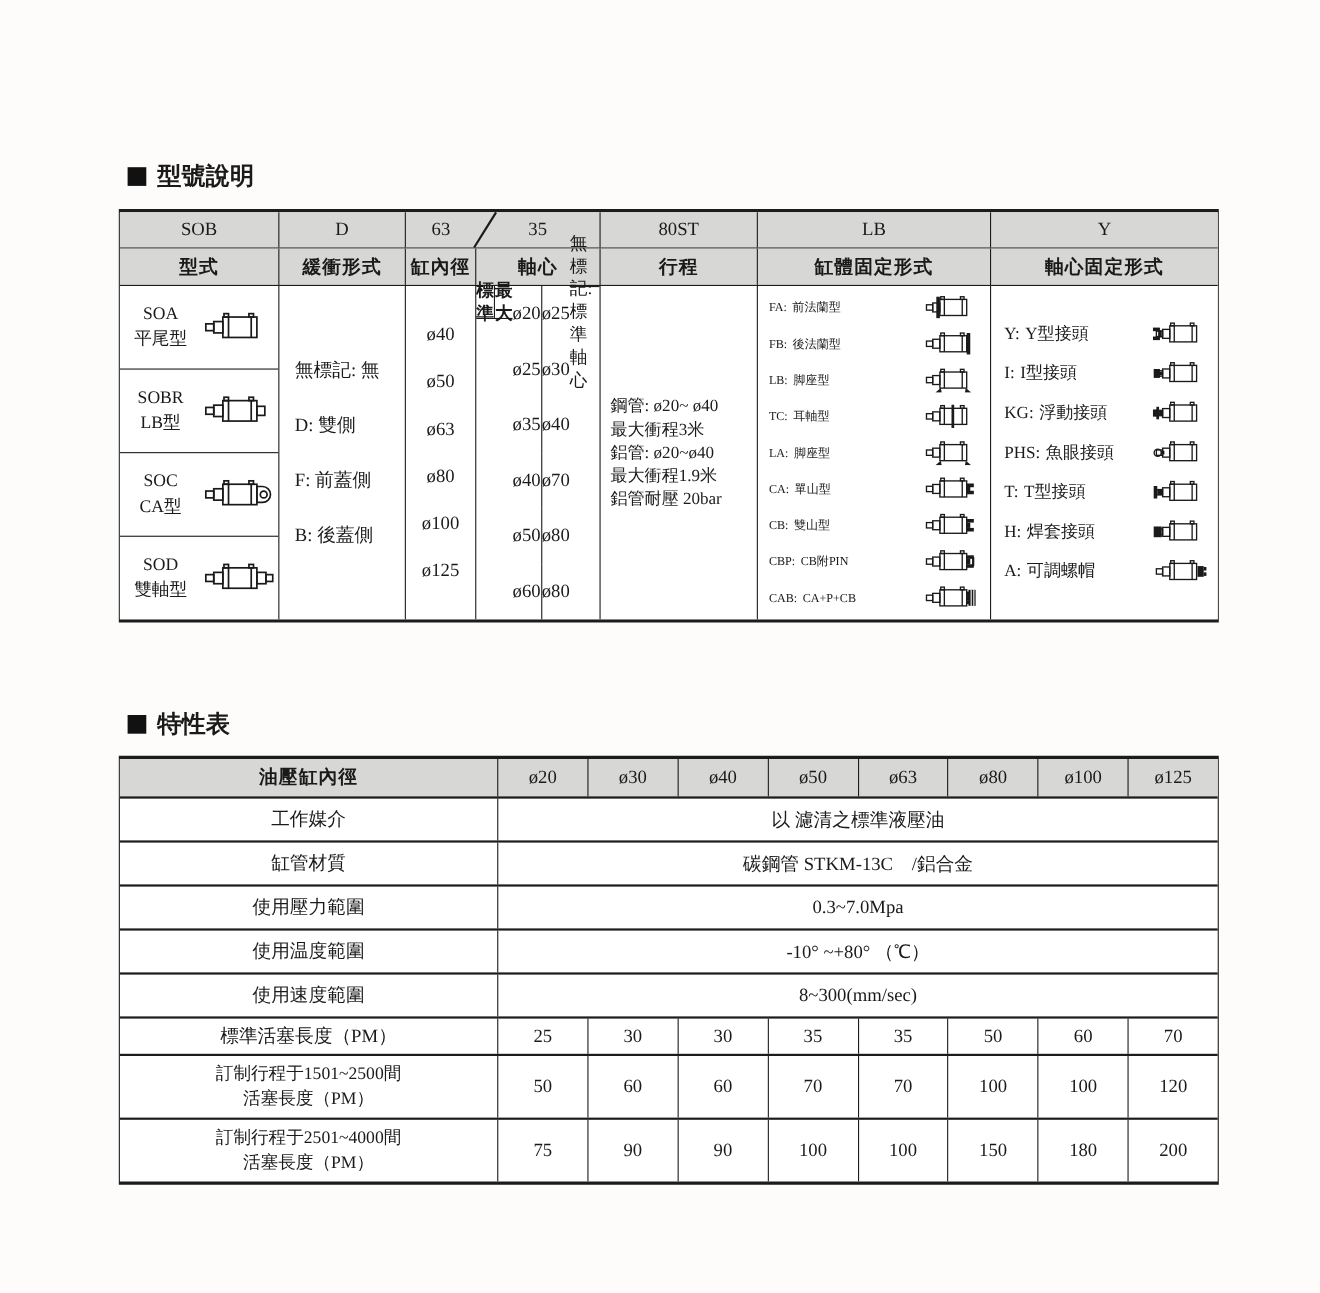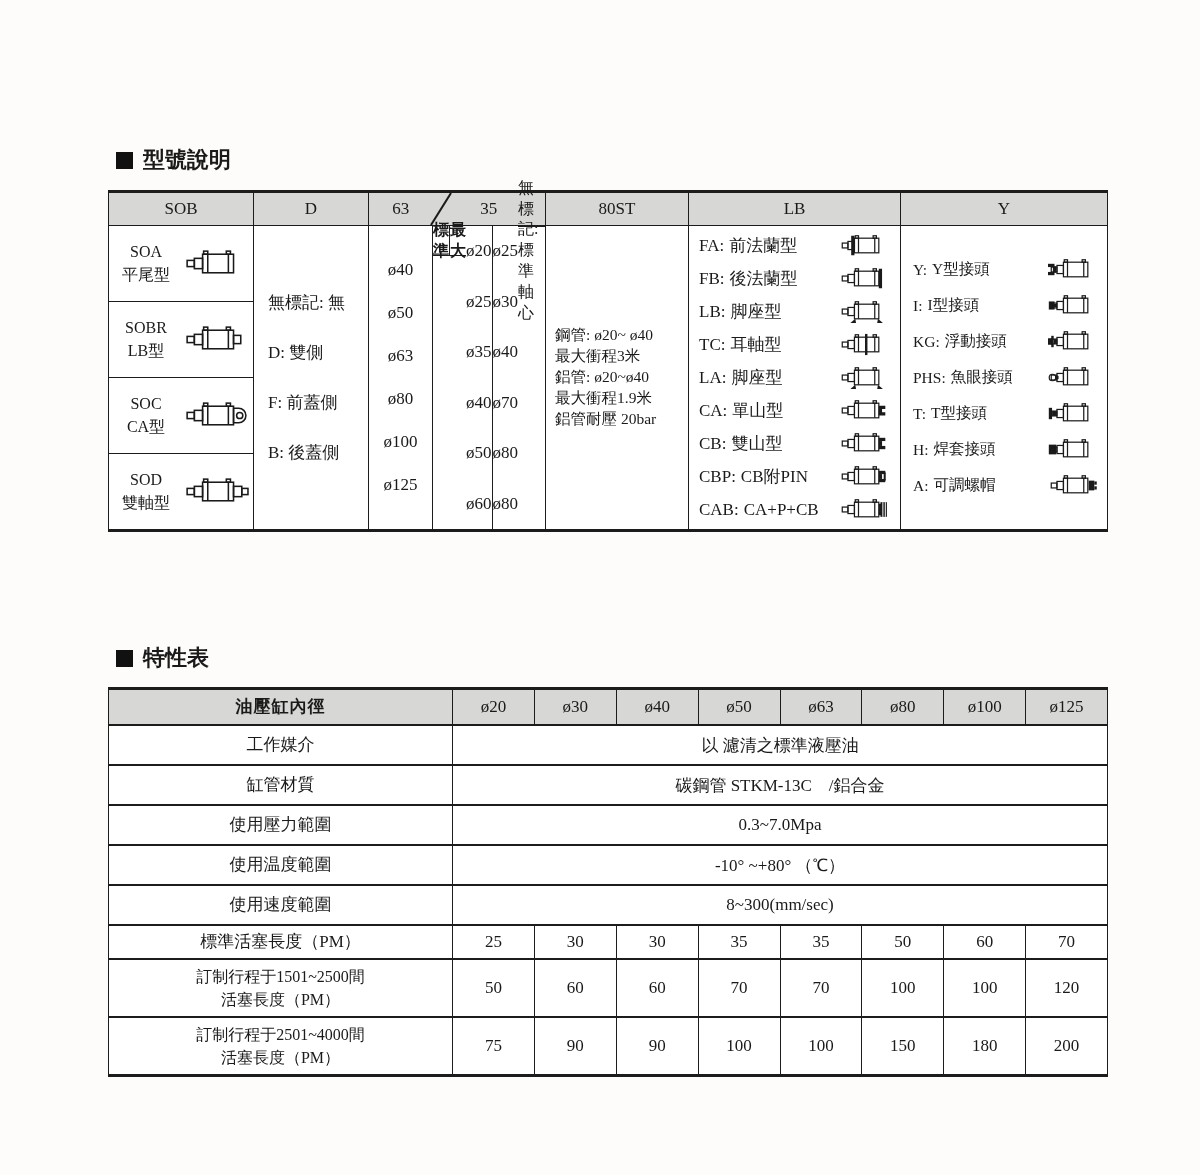--- a/index.html
+++ b/index.html
@@ -61,21 +61,21 @@
   .rod-head div:first-child{border-right:1px solid var(--bd);}
   .rod-rows{flex:1;display:flex;flex-direction:column;}
   .rod-row{flex:1;display:flex;font-size:17px;}
   .rod-row div{flex:1;display:flex;align-items:center;justify-content:center;box-sizing:border-box;}
   .rod-row div:first-child{border-right:1px solid var(--bd);}
   .rod-note{height:47px;border-top:1px solid var(--bd);display:flex;flex-direction:column;align-items:center;justify-content:center;font-size:16px;line-height:1.3;}
 
   .col5{display:flex;flex-direction:column;justify-content:center;padding-left:9px;font-size:15.5px;}
 
   .col6{display:flex;flex-direction:column;padding:3px 0;}
-  .mnt{flex:1;display:flex;align-items:center;gap:5px;padding:0 9px 0 10px;font-size:17px;white-space:nowrap;}
+  .mnt{flex:1;display:flex;align-items:center;gap:5px;padding:0 9px 0 10px;font-size:11px;white-space:nowrap;}
   .mnt .lbl{flex:1;}
   .col7{display:flex;flex-direction:column;justify-content:center;gap:7px;padding:0 7px 0 12px;}
   .mnt7{height:29px;display:flex;align-items:center;gap:5px;font-size:15.5px;white-space:nowrap;}
   .mnt7 .lbl{flex:1;}
 
   
   .t2{
     position:absolute;left:108px;top:687px;width:1000px;box-sizing:border-box;
     border-left:1px solid var(--bd);border-right:1px solid var(--bd);
     border-top:3px solid var(--bd);border-bottom:3px solid var(--bd);
@@ -113,20 +113,29 @@
       <span class="p63">63</span>
       <span class="p35">35</span>
       <svg class="diag" viewBox="0 0 24 34">
         <line x1="2" y1="33" x2="22" y2="1" stroke="#1a1a1a" stroke-width="2"></line>
       </svg>
     </div>
     <div class="c w5">80ST</div>
     <div class="c w6">LB</div>
     <div class="c w7">Y</div>
   </div>
+  <div class="r lrow">
+    <div class="c w1">型式</div>
+    <div class="c w2">緩衝形式</div>
+    <div class="c w3">缸內徑</div>
+    <div class="c w4">軸心</div>
+    <div class="c w5">行程</div>
+    <div class="c w6">缸體固定形式</div>
+    <div class="c w7">軸心固定形式</div>
+  </div>
   <div class="r brow">
     <div class="col col1 w1" id="col-models">
         <div class="model-row">
           <div class="model-txt">
             <div>SOA</div>
             <div>平尾型</div>
           </div>
           <span class="icn">
             <svg viewBox="0 0 64 28" width="66" height="29">
               <g fill="none" stroke="#1a1a1a" stroke-width="1.5">

